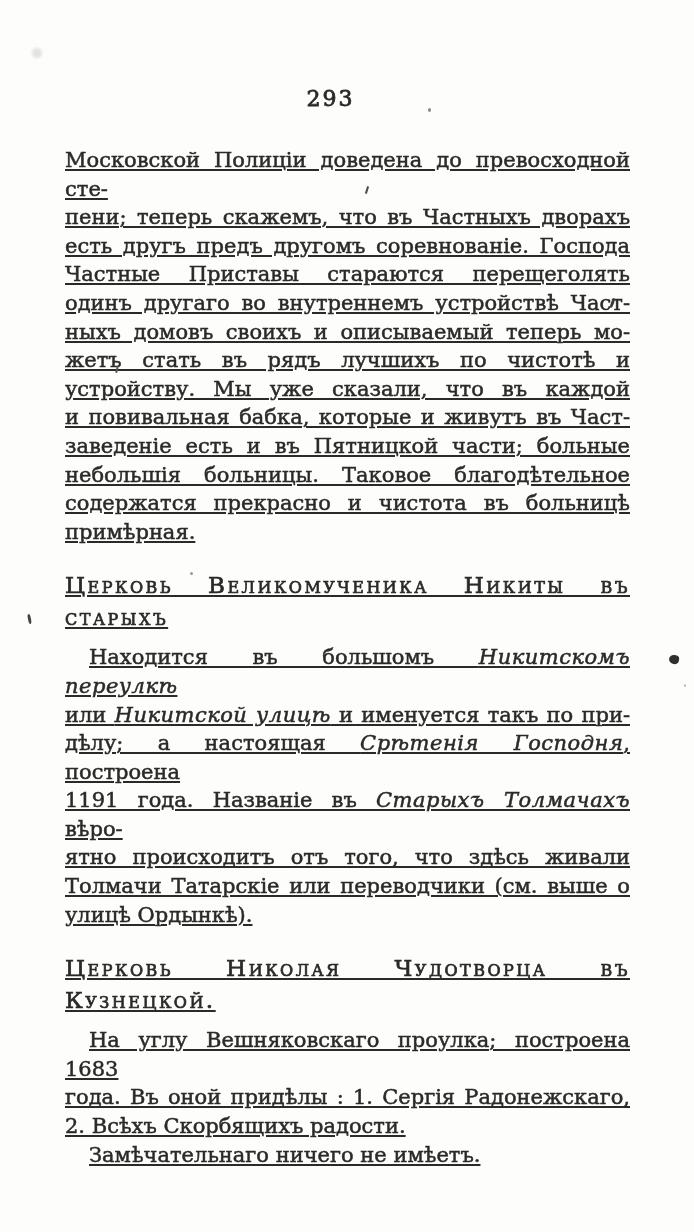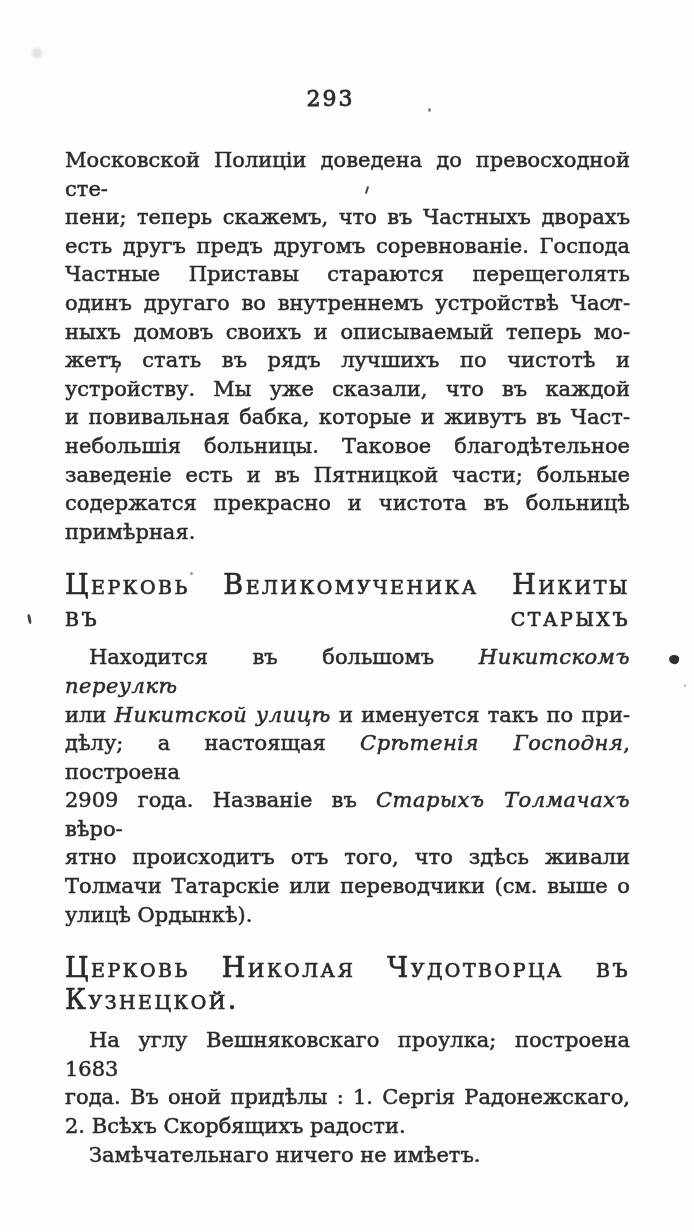--- a/index.html
+++ b/index.html
@@ -22,24 +22,25 @@
   }
   .text-col {
     position: absolute; top: 146px; left: 65px; width: 565px;
   }
   .block { margin: 0; }
   .block.heading { margin: 23px 0 10px 0; }
   .line {
     line-height: 28.6px;
     font-size: 21px;
     white-space: normal;
+    text-decoration: underline;
   }
   .heading .line {
     line-height: 32px;
-    font-size: 27px;
+    font-size: 23px;
     font-variant: small-caps;
     letter-spacing: 2.5px;
     -webkit-text-stroke: 0.7px #2a2a28;
   }
   .a-j { text-align: justify; text-align-last: justify; }
   .a-l { text-align: left; text-align-last: left; }
   .a-c { text-align: center; text-align-last: center; letter-spacing: 3px; }
   .indent { text-indent: 24px; }
   .run.it { font-style: italic; letter-spacing: 0.5px; }
   
@@ -65,33 +66,33 @@
       <section class="block paragraph">
         <div class="line a-j"><span class="run">Московской Полиціи доведена до превосходной сте-</span></div>
         <div class="line a-j"><span class="run">пени; теперь скажемъ, что въ Частныхъ дворахъ</span></div>
         <div class="line a-j"><span class="run">есть другъ предъ другомъ соревнованіе. Господа</span></div>
         <div class="line a-j"><span class="run">Частные Приставы стараются перещеголять</span></div>
         <div class="line a-j"><span class="run">одинъ другаго во внутреннемъ устройствѣ Част-</span></div>
         <div class="line a-j"><span class="run">ныхъ домовъ своихъ и описываемый теперь мо-</span></div>
         <div class="line a-j"><span class="run">жетъ стать въ рядъ лучшихъ по чистотѣ и</span></div>
         <div class="line a-j"><span class="run">устройству. Мы уже сказали, что въ каждой</span></div>
         <div class="line a-j"><span class="run">и повивальная бабка, которые и живутъ въ Част-</span></div>
+        <div class="line a-j"><span class="run">заведеніе есть и въ Пятницкой части; больные</span></div>
         <div class="line a-j"><span class="run">небольшія больницы. Таковое благодѣтельное</span></div>
-        <div class="line a-j"><span class="run">заведеніе есть и въ Пятницкой части; больные</span></div>
         <div class="line a-j"><span class="run">содержатся прекрасно и чистота въ больницѣ</span></div>
         <div class="line a-l"><span class="run">примѣрная.</span></div>
       </section>
       <section class="block heading">
         <div class="line a-j"><span class="run">Церковь Великомученика Никиты въ старыхъ</span></div>
       </section>
       <section class="block paragraph">
         <div class="line a-j indent"><span class="run">Находится въ большомъ </span><span class="run it">Никитскомъ переулкѣ</span></div>
         <div class="line a-j"><span class="run">или </span><span class="run it">Никитской улицѣ</span><span class="run"> и именуется такъ по при-</span></div>
         <div class="line a-j"><span class="run">дѣлу; а настоящая </span><span class="run it">Срѣтенія Господня</span><span class="run">, построена</span></div>
-        <div class="line a-j"><span class="run">2909 года. Названіе въ </span><span class="run it">Старыхъ Толмачахъ</span><span class="run"> вѣро-</span></div>
+        <div class="line a-j"><span class="run">1191 года. Названіе въ </span><span class="run it">Старыхъ Толмачахъ</span><span class="run"> вѣро-</span></div>
         <div class="line a-j"><span class="run">ятно происходитъ отъ того, что здѣсь живали</span></div>
         <div class="line a-j"><span class="run">Толмачи Татарскіе или переводчики (см. выше о</span></div>
         <div class="line a-l"><span class="run">улицѣ Ордынкѣ).</span></div>
       </section>
       <section class="block heading">
         <div class="line a-j"><span class="run">Церковь Николая Чудотворца въ Кузнецкой.</span></div>
       </section>
       <section class="block paragraph">
         <div class="line a-j indent"><span class="run">На углу Вешняковскаго проулка; построена 1683</span></div>
         <div class="line a-j"><span class="run">года. Въ оной придѣлы : 1. Сергія Радонежскаго,</span></div>

